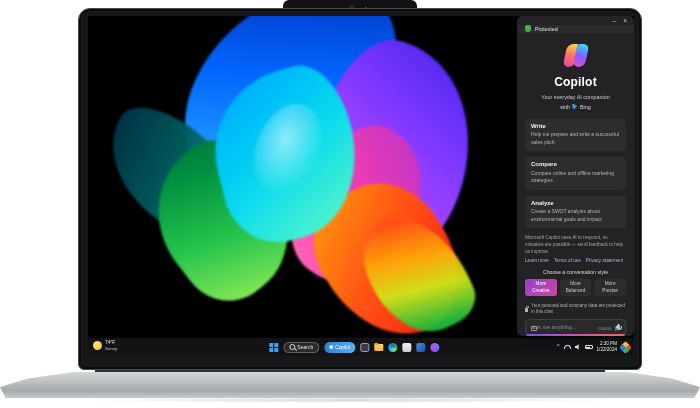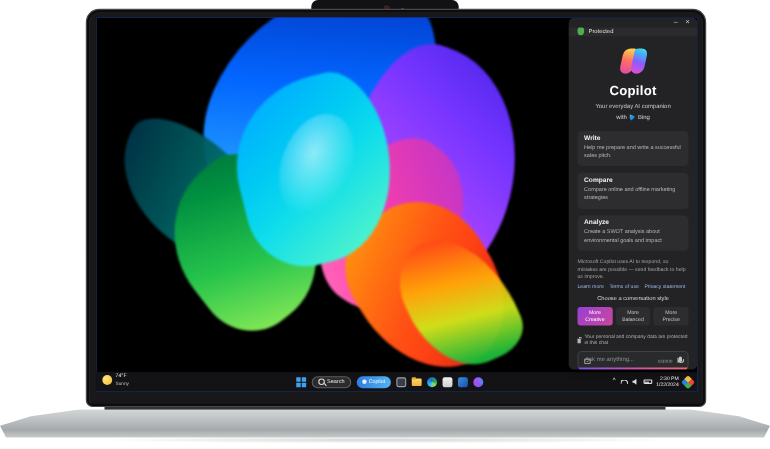--- a/index.html
+++ b/index.html
@@ -8,21 +8,21 @@
   
   .notch{position:absolute;left:283px;top:0;width:134px;height:16px;background:#121214;border-radius:6px 6px 0 0;z-index:2;}
   .cam{position:absolute;left:66px;top:5px;width:5px;height:5px;border-radius:50%;background:#3c1f1d;box-shadow:inset 0 0 1px #7a3b33;}
   .cam-dot{position:absolute;left:82px;top:7px;width:2px;height:2px;border-radius:50%;background:#56565a;}
   .hinge{position:absolute;left:95px;top:364px;width:510px;height:10px;background:#333336;z-index:1;}
   .lid{position:absolute;left:78px;top:8px;width:564px;height:362px;background:#18181b;border-radius:12px 12px 6px 6px;border:1px solid #45484c;box-shadow:inset 0 0 0 2px #0c0c0e, inset 3px 0 2px -2px #9aa0a4, inset -3px 0 2px -2px #7c8184;z-index:2;box-sizing:border-box;}
   .deck{position:absolute;left:0;top:372px;width:700px;height:26px;z-index:4;background:linear-gradient(180deg,#d4d7d8 0%,#bcbfc1 40%,#a6a9ab 72%,#c8cbcc 100%);clip-path:polygon(10.5% 0,89.5% 0,96% 25%,100% 58%,99.2% 100%,0.8% 100%,0 58%,4% 25%);}
   .deck-shadow{position:absolute;left:80px;top:397px;width:540px;height:6px;background:radial-gradient(ellipse at center,rgba(0,0,0,.16),rgba(0,0,0,0) 70%);z-index:3;}
 
   
-  .screen{position:absolute;left:88px;top:16px;width:546px;height:340px;background:#1d4ed8;overflow:hidden;z-index:3;}
+  .screen{position:absolute;left:88px;top:16px;width:546px;height:340px;background:#4c1d95;overflow:hidden;z-index:3;}
 
   
   .wallpaper{position:absolute;inset:0;background:#000;}
   .petal{position:absolute;filter:blur(1.2px) saturate(1.25);}
   .p-blue{left:110px;top:-40px;width:185px;height:235px;background:linear-gradient(160deg,#0a2f9e 5%,#1565e0 45%,#49b2ff 90%);border-radius:72% 28% 62% 38% / 62% 46% 54% 38%;transform:rotate(24deg);}
   .p-cyan{left:128px;top:55px;width:140px;height:168px;background:linear-gradient(150deg,#0aa6e8 10%,#2fd4e0 55%,#73f0c9 95%);border-radius:68% 32% 58% 42% / 54% 46% 64% 36%;transform:rotate(-14deg);}
   .p-teal{left:38px;top:82px;width:95px;height:150px;background:linear-gradient(170deg,#052e40 0%,#0b6e66 70%,#11977c 100%);border-radius:70% 30% 55% 45% / 60% 40% 60% 40%;transform:rotate(-56deg);opacity:.95;}
   .p-green{left:72px;top:128px;width:128px;height:152px;background:linear-gradient(200deg,#0a7a44 10%,#3dbb5b 60%,#9fe870 100%);border-radius:64% 36% 62% 38% / 58% 42% 66% 34%;transform:rotate(-38deg);}
   .p-purple{left:228px;top:28px;width:152px;height:222px;background:linear-gradient(205deg,#4a2bc8 5%,#8a46ee 50%,#d84de0 95%);border-radius:34% 66% 44% 56% / 42% 58% 46% 54%;transform:rotate(18deg);}
   .p-magenta{left:214px;top:108px;width:112px;height:162px;background:linear-gradient(215deg,#a83cb4 5%,#e0489e 60%,#ff7ab8 100%);border-radius:40% 60% 50% 50% / 46% 54% 52% 48%;transform:rotate(34deg);}

